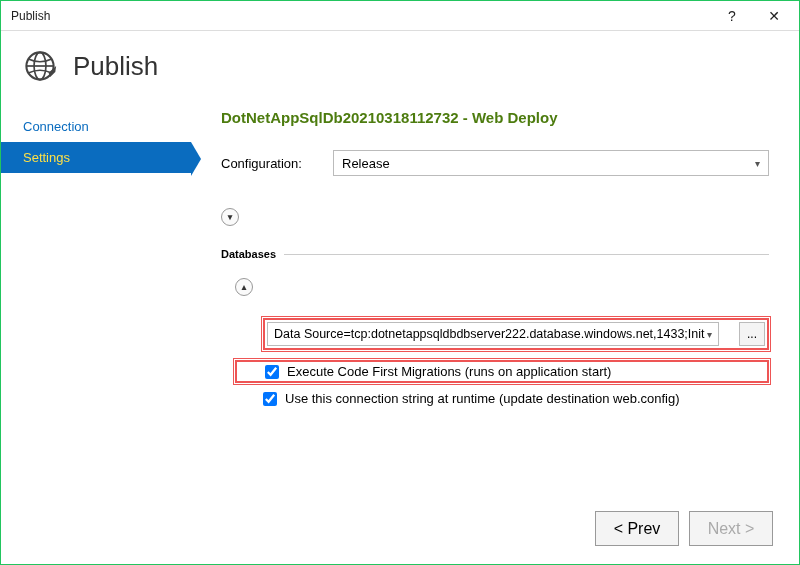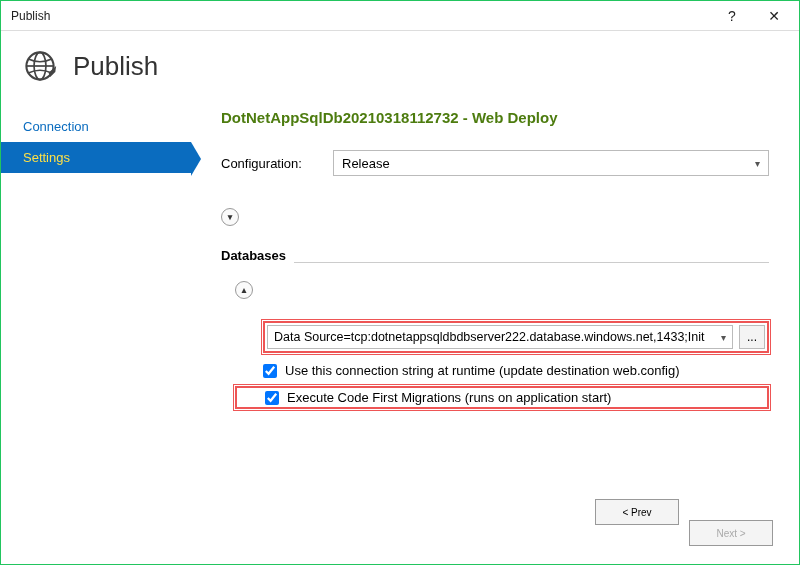--- a/index.html
+++ b/index.html
@@ -20,32 +20,32 @@
       width: 0; height: 0; border-top: 17px solid transparent; border-bottom: 17px solid transparent; border-left: 10px solid #0a6cbf;
     }
     .main { flex: 1; padding: 0 30px 0 30px; overflow: auto; }
     .main h2 { font-size: 15px; font-weight: 700; margin-bottom: 24px; color: #4d7c0f; }
     .row { display: flex; align-items: center; gap: 12px; margin-bottom: 32px; }
     .row label { font-size: 13px; width: 100px; }
     .dropdown { flex: 1; height: 26px; border: 1px solid #bbb; padding: 2px 8px; font-size: 13px; background: #fff; display: flex; align-items: center; justify-content: space-between; cursor: pointer; }
     .chev { font-size: 10px; color: #555; }
     .expander { display: flex; align-items: center; gap: 8px; font-size: 13px; font-weight: 700; margin-bottom: 22px; cursor: pointer; }
     .exp-circle { width: 18px; height: 18px; border: 1px solid #999; border-radius: 50%; display: flex; align-items: center; justify-content: center; font-size: 9px; color: #333; background: #fafafa; }
-    .section-title { font-size: 13px; font-weight: 700; margin-bottom: 8px; display: flex; align-items: flex-end; gap: 8px; }
+    .section-title { font-size: 11px; font-weight: 700; margin-bottom: 8px; display: flex; align-items: center; gap: 8px; }
     .section-title .line { flex: 1; height: 1px; background: #ccc; }
     .db-block { padding-left: 14px; margin-top: 18px; }
-    .combo-wrap { display: flex; align-items: center; gap: 6px; border: 2px solid #e55; outline: 1px solid #e55; outline-offset: 1px; padding: 2px; margin: 6px 0 10px 28px; }
+    .combo-wrap { display: flex; align-items: center; gap: 20px; border: 2px solid #e55; outline: 1px solid #e55; outline-offset: 1px; padding: 2px; margin: 6px 0 10px 28px; }
     .combo { flex: 1; height: 24px; border: 1px solid #bbb; padding: 2px 6px; font-size: 12.5px; display: flex; align-items: center; justify-content: space-between; background: #fff; cursor: pointer; }
     .browse-btn { width: 26px; height: 24px; border: 1px solid #bbb; background: #f4f4f4; font-size: 12px; cursor: pointer; display:flex; align-items:center; justify-content:center; }
     .cb-row { display: flex; align-items: center; gap: 8px; font-size: 13px; margin: 6px 0 8px 28px; }
     .cb-row input { width: 14px; height: 14px; cursor: pointer; }
     .highlight { border: 2px solid #e55; outline: 1px solid #e55; outline-offset: 1px; padding: 2px 6px 2px 28px; margin-left: 0; }
     .footer { display: flex; justify-content: flex-end; gap: 10px; padding: 14px 26px 18px; }
-    .footer button { width: 84px; height: 26px; border: 1px solid #999; background: #f4f4f4; font-size: 10px; cursor: pointer; }
-    .footer button.disabled { color: #aaa; cursor: default; margin-top: 21px; }
+    .footer button { width: 84px; height: 35px; border: 1px solid #999; background: #f4f4f4; font-size: 16px; cursor: pointer; }
+    .footer button.disabled { color: #aaa; cursor: default; }
     .footer button.primary { border: 2px solid #4a7ad6; outline: 2px solid #e55; outline-offset: 2px; }
   </style>
 </head>
 <body>
 
 <div class="window">
   <div class="titlebar">
     <span class="title">Publish</span>
     <div class="btn">?</div>
     <div class="btn">✕</div>
@@ -95,28 +95,28 @@
         </div>
 
         <div class="combo-wrap">
           <div class="combo">
             <span>Data Source=tcp:dotnetappsqldbdbserver222.database.windows.net,1433;Init</span>
             <span class="chev">▾</span>
           </div>
           <div class="browse-btn">...</div>
         </div>
 
+        <div class="cb-row highlight">
+          <input type="checkbox" checked="" style="">
+          <span>Execute Code First Migrations (runs on application start)</span>
+        </div>
+
         <div class="cb-row">
           <input type="checkbox" checked="" style="">
           <span>Use this connection string at runtime (update destination web.config)</span>
-        </div>
-
-        <div class="cb-row highlight">
-          <input type="checkbox" checked="" style="">
-          <span>Execute Code First Migrations (runs on application start)</span>
         </div>
       </div>
     </div>
   </div>
 
   <div class="footer">
     <button>&lt; Prev</button>
     <button class="disabled">Next &gt;</button>
   </div>
 </div>

